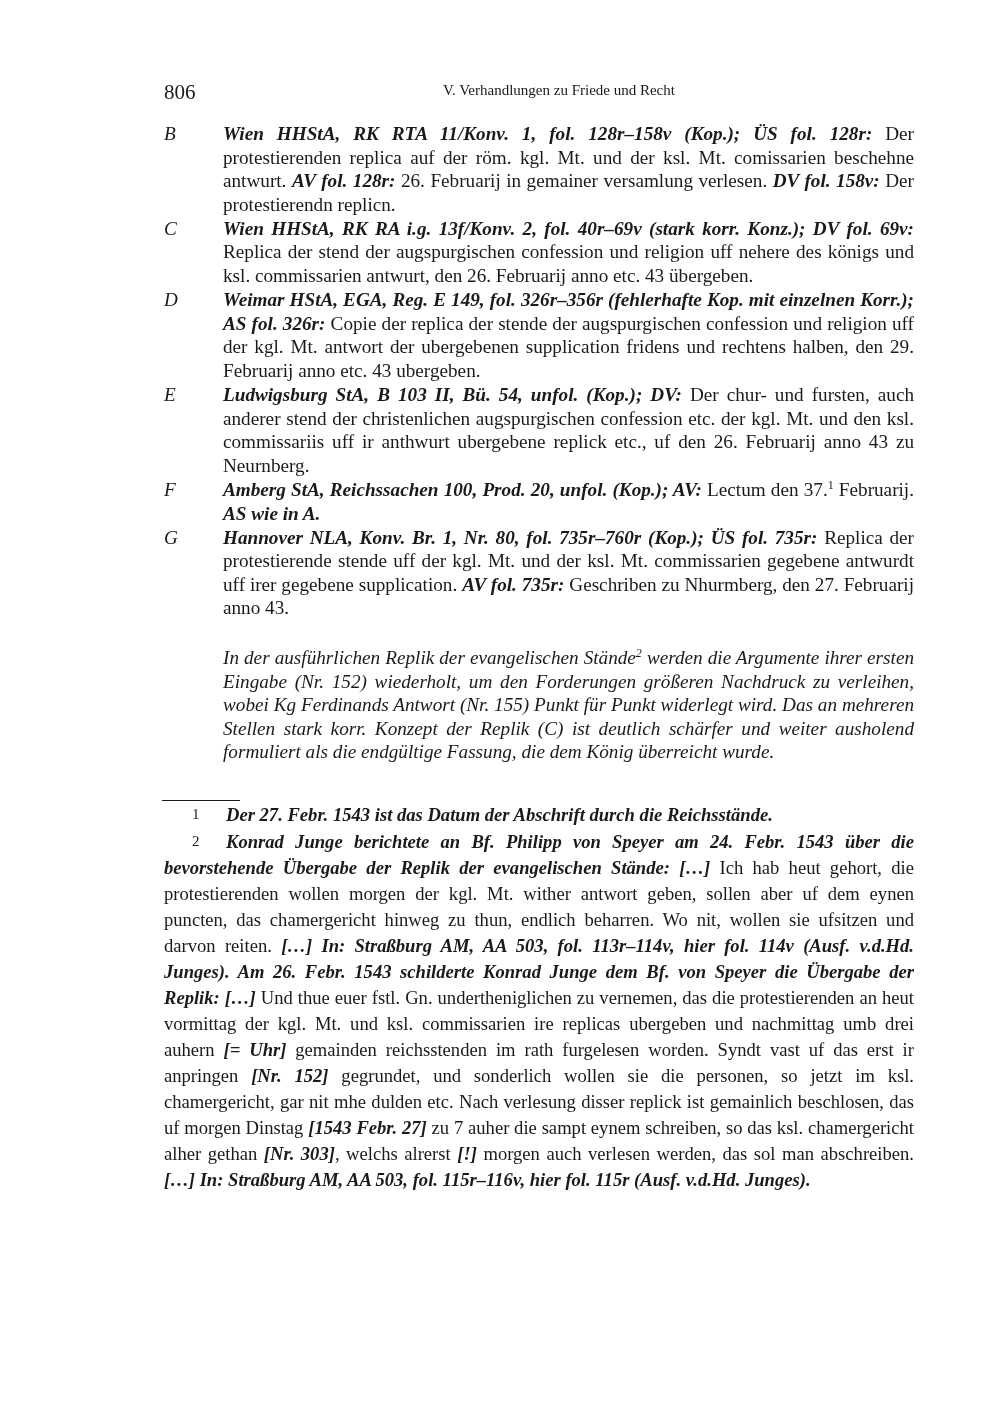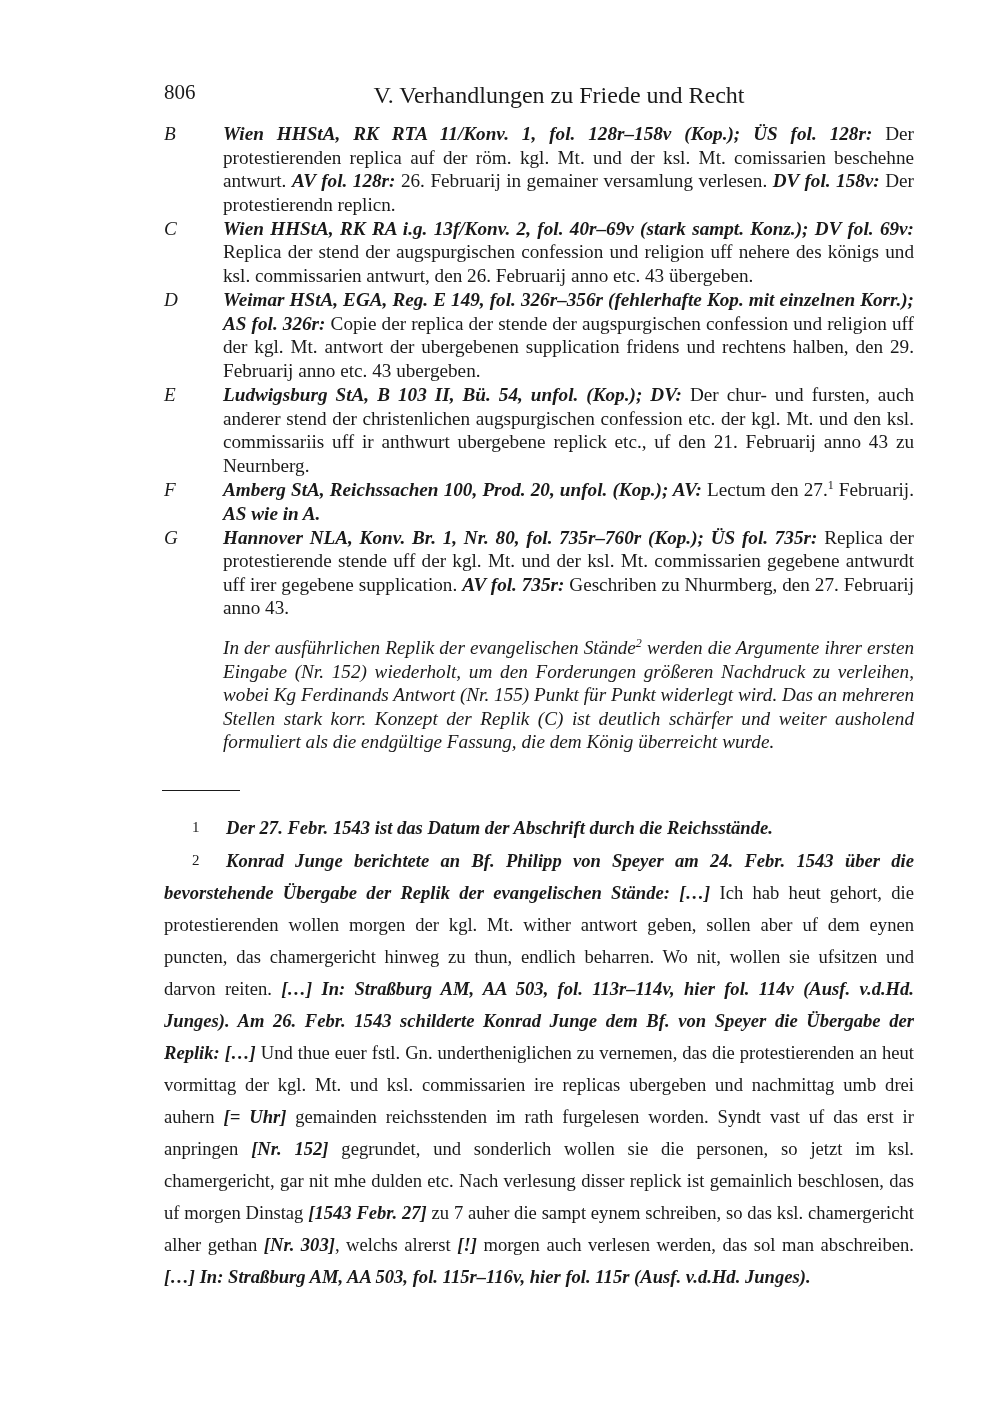--- a/index.html
+++ b/index.html
@@ -1,61 +1,61 @@
 <!DOCTYPE html>
 <html><head>
   <meta charset="utf-8">
   <style>
     html, body { margin: 0; padding: 0; background: #ffffff; }
     body { width: 1004px; height: 1418px; position: relative; overflow: hidden;
       font-family: "Liberation Serif", "DejaVu Serif", serif; color: #1a1a1a; }
     .page { position: absolute; left: 164px; top: 78px; width: 750px; }
     .header { position: relative; height: 30px; font-size: 21px; }
     .header .pno { position: absolute; left: 0; top: 2px; }
-    .header .rt { position: absolute; left: 0; right: 0; top: 4px; text-align: center; font-size: 24px; padding-left: 40px; }
+    .header .rt { position: absolute; left: 0; right: 0; top: 4px; text-align: center; font-size: 15px; padding-left: 40px; }
     .entries { margin-top: 14px; }
     .entry { position: relative; padding-left: 59px; font-size: 19.2px; line-height: 23.6px; text-align: justify; margin-bottom: 0.5px; }
     .entry .sig { position: absolute; left: 0; top: 0; font-style: italic; }
     i, .it { font-style: italic; font-weight: bold; }
     sup { font-size: 12px; line-height: 0; vertical-align: 7px; }
-    .summary { padding-left: 59px; margin-top: 16px; font-style: italic; font-size: 19.2px; line-height: 23.6px; text-align: justify; }
+    .summary { padding-left: 59px; margin-top: 26px; font-style: italic; font-size: 19.2px; line-height: 23.6px; text-align: justify; }
     .rule { width: 78px; height: 1px; background: #1a1a1a; margin-top: 36px; margin-left: -2px; }
-    .notes { margin-top: 20px; font-size: 18.6px; line-height: 32px; text-align: justify; }
+    .notes { margin-top: 0; font-size: 18.6px; line-height: 26px; text-align: justify; }
     .fn { text-indent: 28px; position: relative; }
     .fn .num { display: inline-block; width: 34px; text-indent: 0; font-size: 15px; vertical-align: 2px; }
   </style>
 </head>
 <body>
 
 <div class="page">
   <div class="header">
     <span class="pno">806</span>
     <span class="rt">V. Verhandlungen zu Friede und Recht</span>
   </div>
 
   <div class="entries">
     <div class="entry">
       <span class="sig">B</span>
       <span class="body"><span class="it">Wien HHStA, RK RTA 11/Konv. 1, fol. 128r–158v (Kop.); ÜS fol. 128r:</span><span> Der protestierenden replica auf der röm. kgl. Mt. und der ksl. Mt. comissarien beschehne antwurt. </span><span class="it">AV fol. 128r:</span><span> 26. Februarij in gemainer versamlung verlesen. </span><span class="it">DV fol. 158v:</span><span> Der protestierendn replicn.</span></span>
     </div>
     <div class="entry">
       <span class="sig">C</span>
-      <span class="body"><span class="it">Wien HHStA, RK RA i.g. 13f/Konv. 2, fol. 40r–69v (stark sampt. Konz.); DV fol. 69v:</span><span> Replica der stend der augspurgischen confession und religion uff nehere des königs und ksl. commissarien antwurt, den 26. Februarij anno etc. 43 übergeben.</span></span>
+      <span class="body"><span class="it">Wien HHStA, RK RA i.g. 13f/Konv. 2, fol. 40r–69v (stark korr. Konz.); DV fol. 69v:</span><span> Replica der stend der augspurgischen confession und religion uff nehere des königs und ksl. commissarien antwurt, den 26. Februarij anno etc. 43 übergeben.</span></span>
     </div>
     <div class="entry">
       <span class="sig">D</span>
       <span class="body"><span class="it">Weimar HStA, EGA, Reg. E 149, fol. 326r–356r (fehlerhafte Kop. mit einzelnen Korr.); AS fol. 326r:</span><span> Copie der replica der stende der augspurgischen confession und religion uff der kgl. Mt. antwort der ubergebenen supplication fridens und rechtens halben, den 29. Februarij anno etc. 43 ubergeben.</span></span>
     </div>
     <div class="entry">
       <span class="sig">E</span>
-      <span class="body"><span class="it">Ludwigsburg StA, B 103 II, Bü. 54, unfol. (Kop.); DV:</span><span> Der chur- und fursten, auch anderer stend der christenlichen augspurgischen confession etc. der kgl. Mt. und den ksl. commissariis uff ir anthwurt ubergebene replick etc., uf den 21. Februarij anno 43 zu Neurnberg.</span></span>
+      <span class="body"><span class="it">Ludwigsburg StA, B 103 II, Bü. 54, unfol. (Kop.); DV:</span><span> Der chur- und fursten, auch anderer stend der christenlichen augspurgischen confession etc. der kgl. Mt. und den ksl. commissariis uff ir anthwurt ubergebene replick etc., uf den 26. Februarij anno 43 zu Neurnberg.</span></span>
     </div>
     <div class="entry">
       <span class="sig">F</span>
-      <span class="body"><span class="it">Amberg StA, Reichssachen 100, Prod. 20, unfol. (Kop.); AV:</span><span> Lectum den 27.</span><sup>1</sup><span> Februarij. </span><span class="it">AS wie in A.</span></span>
+      <span class="body"><span class="it">Amberg StA, Reichssachen 100, Prod. 20, unfol. (Kop.); AV:</span><span> Lectum den 37.</span><sup>1</sup><span> Februarij. </span><span class="it">AS wie in A.</span></span>
     </div>
     <div class="entry">
       <span class="sig">G</span>
       <span class="body"><span class="it">Hannover NLA, Konv. Br. 1, Nr. 80, fol. 735r–760r (Kop.); ÜS fol. 735r:</span><span> Replica der protestierende stende uff der kgl. Mt. und der ksl. Mt. commissarien gegebene antwurdt uff irer gegebene supplication. </span><span class="it">AV fol. 735r:</span><span> Geschriben zu Nhurmberg, den 27. Februarij anno 43.</span></span>
     </div>
   </div>
 
   <div class="summary"><span>In der ausführlichen Replik der evangelischen Stände</span><sup>2</sup><span> werden die Argumente ihrer ersten Eingabe (Nr. 152) wiederholt, um den Forderungen größeren Nachdruck zu verleihen, wobei Kg Ferdinands Antwort (Nr. 155) Punkt für Punkt widerlegt wird. Das an mehreren Stellen stark korr. Konzept der Replik (C) ist deutlich schärfer und weiter ausholend formuliert als die endgültige Fassung, die dem König überreicht wurde.</span></div>
 
   <div class="rule"></div>

